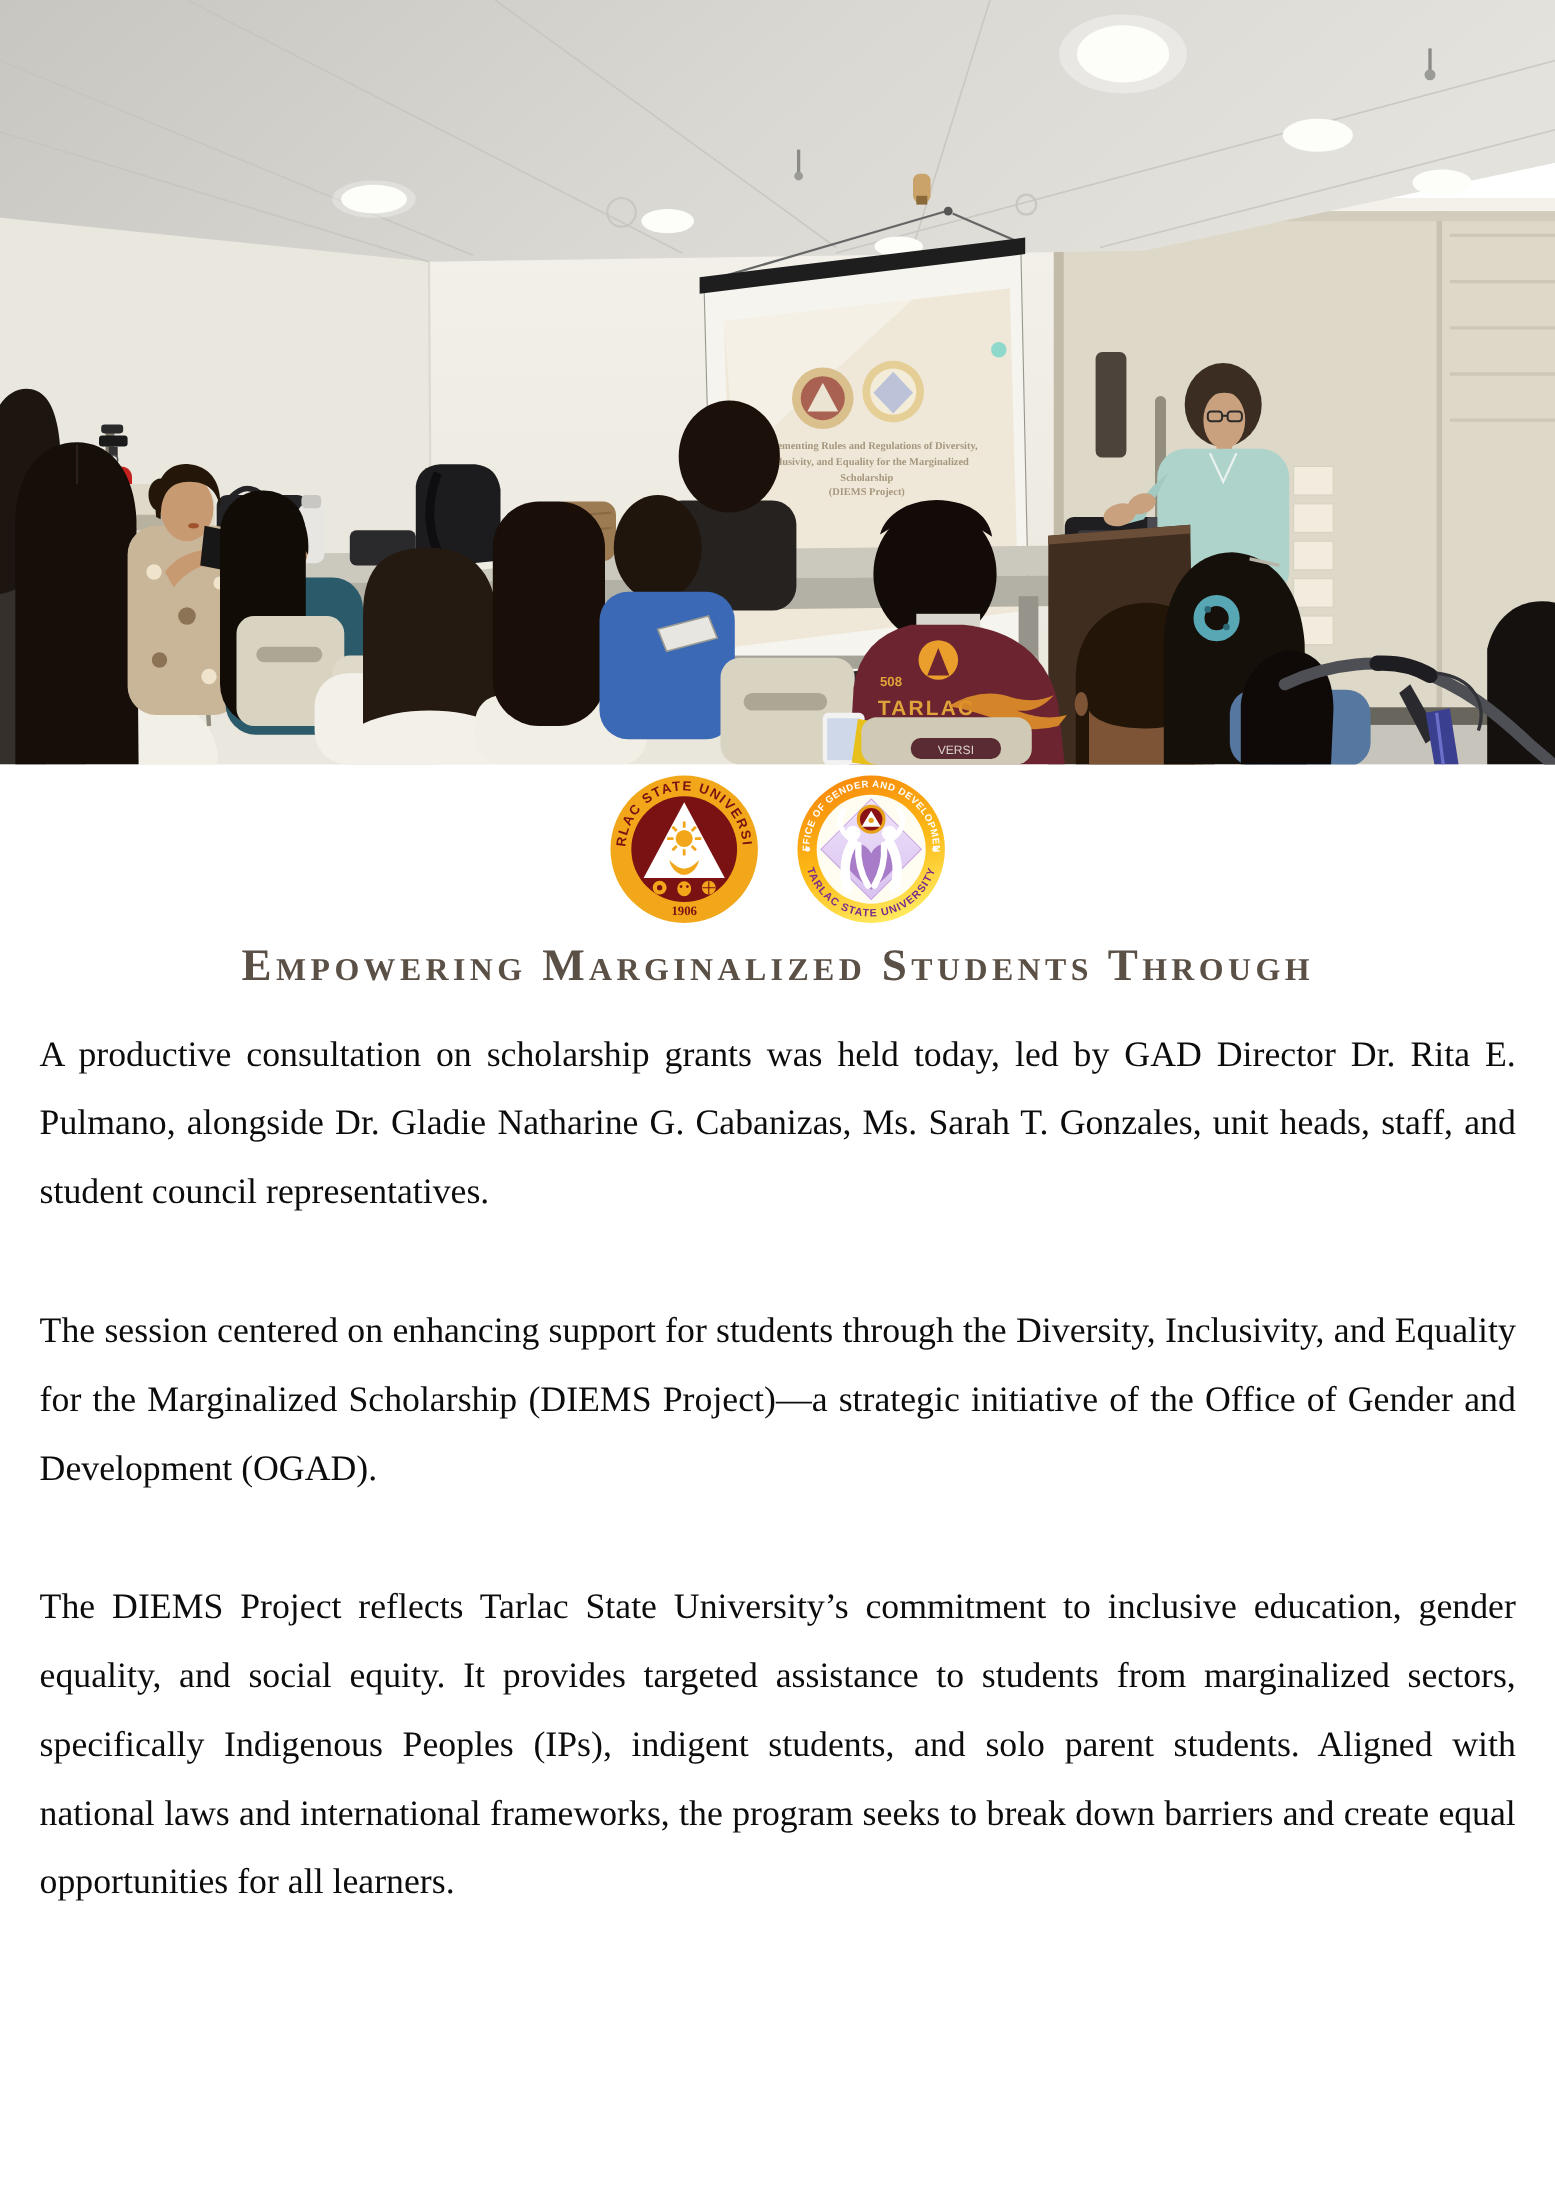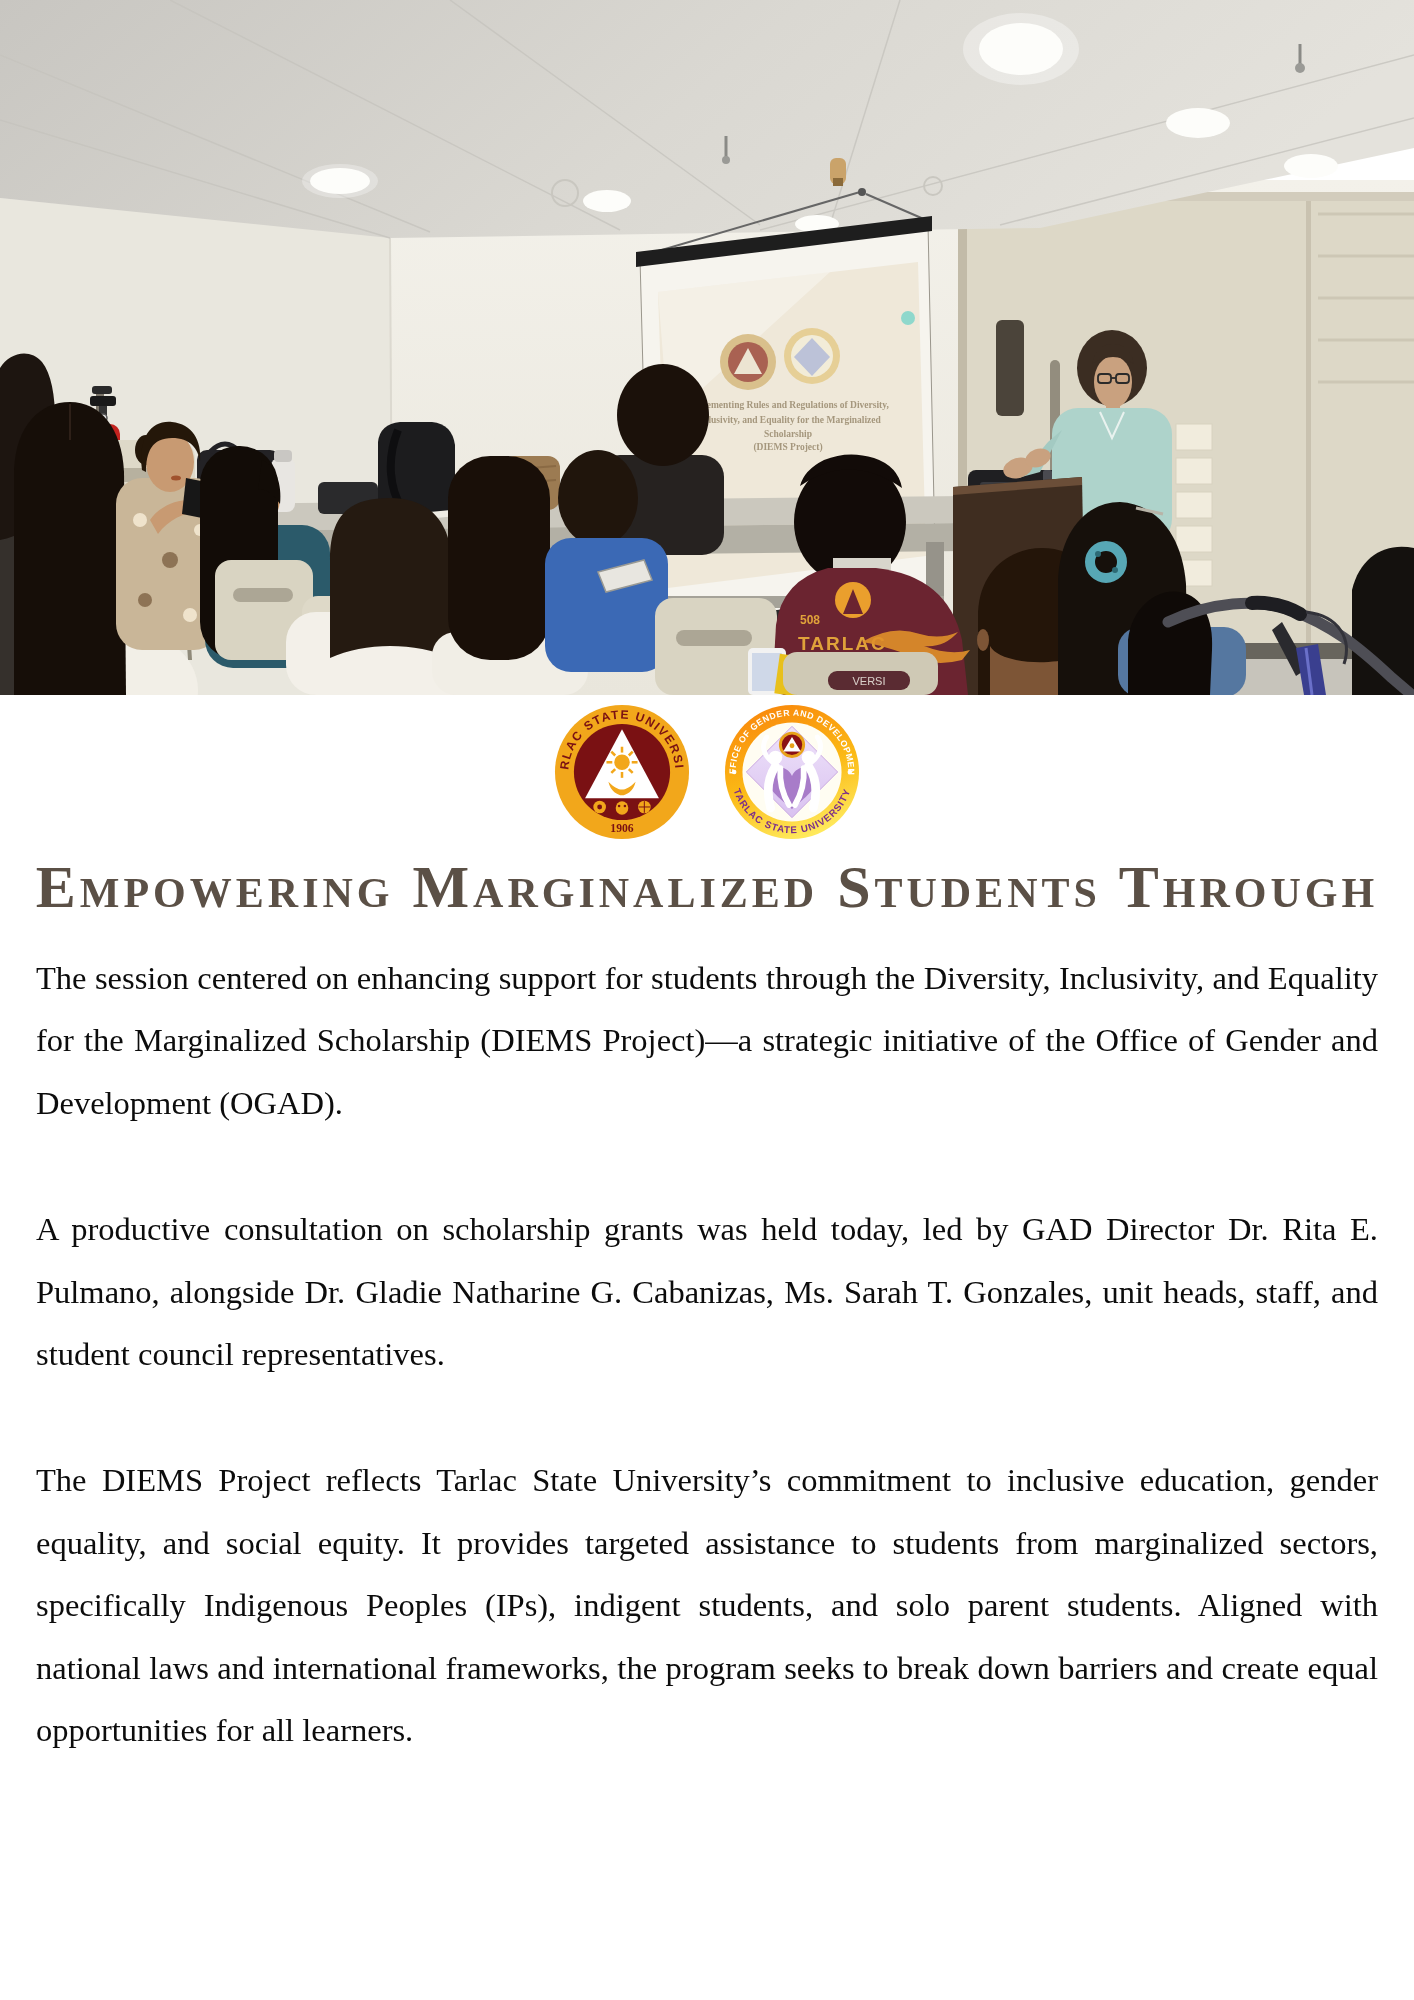--- a/index.html
+++ b/index.html
@@ -7,21 +7,21 @@
   body { width:1414px; font-family:"Liberation Serif", serif; }
   .page { position:relative; width:1414px; height:2000px; background:#fff; overflow:hidden; }
 
   .photo { width:1414px; height:695px; display:block; }
   .photo svg { display:block; width:1414px; height:695px; }
 
   .logos-row { display:flex; justify-content:center; align-items:flex-start; gap:34px; margin-top:9px; height:138px; }
   .logos-row svg { display:block; }
 
   .title { margin-top:15px; text-align:center; font-variant:small-caps; font-weight:700;
-           font-size:60px; line-height:1.0; letter-spacing:4px; color:#5b5046;
+           font-size:41px; line-height:1.0; letter-spacing:4px; color:#5b5046;
            font-family:"Liberation Serif", serif; }
   .title .tline { display:block; }
   .title .tline2 { margin-top:6px; }
 
   .article { padding:0 36px; margin-top:30px; }
   .article p { font-size:32.5px; line-height:1.92; text-align:justify; color:#0c0c0c; margin-bottom:64px; }
 
   text { user-select:none; }
 </style>
 </head>
@@ -405,18 +405,18 @@
       <circle cx="10.5" cy="70" r="2.3" fill="#ffffff"></circle>
       <circle cx="129.5" cy="70" r="2.3" fill="#ffffff"></circle>
     </svg>
   </div>
 
   <h1 class="title">
     <span class="tline">Empowering Marginalized Students Through</span>
   </h1>
 
   <div class="article">
+    <p>A productive consultation on scholarship grants was held today, led by GAD Director Dr. Rita E. Pulmano, alongside Dr. Gladie Natharine G. Cabanizas, Ms. Sarah T. Gonzales, unit heads, staff, and student council representatives.</p>
     <p>The session centered on enhancing support for students through the Diversity, Inclusivity, and Equality for the Marginalized Scholarship (DIEMS Project)—a strategic initiative of the Office of Gender and Development (OGAD).</p>
-    <p>A productive consultation on scholarship grants was held today, led by GAD Director Dr. Rita E. Pulmano, alongside Dr. Gladie Natharine G. Cabanizas, Ms. Sarah T. Gonzales, unit heads, staff, and student council representatives.</p>
     <p>The DIEMS Project reflects Tarlac State University’s commitment to inclusive education, gender equality, and social equity. It provides targeted assistance to students from marginalized sectors, specifically Indigenous Peoples (IPs), indigent students, and solo parent students. Aligned with national laws and international frameworks, the program seeks to break down barriers and create equal opportunities for all learners.</p>
   </div>
 
 </div>
 
 </body></html>

